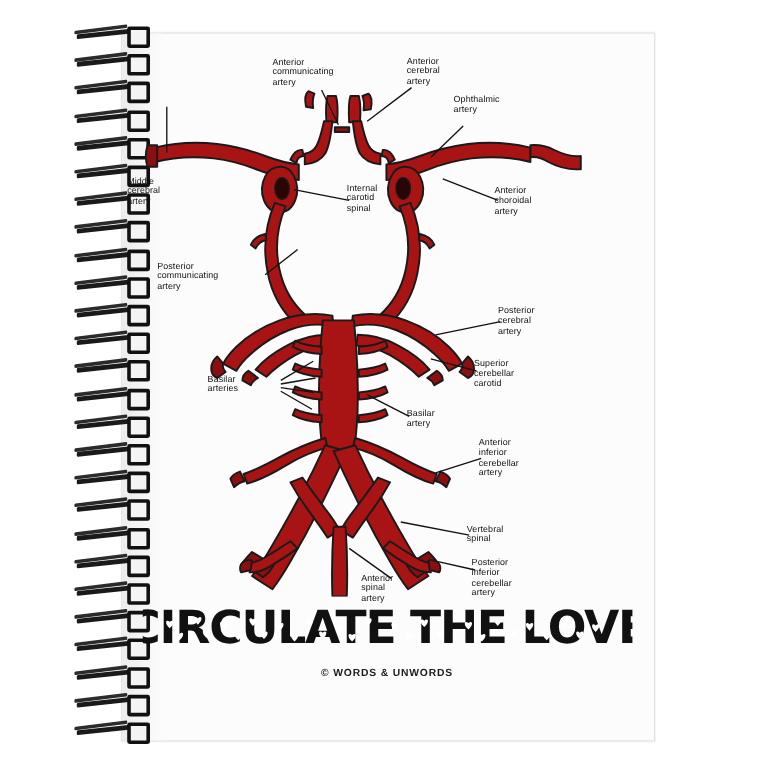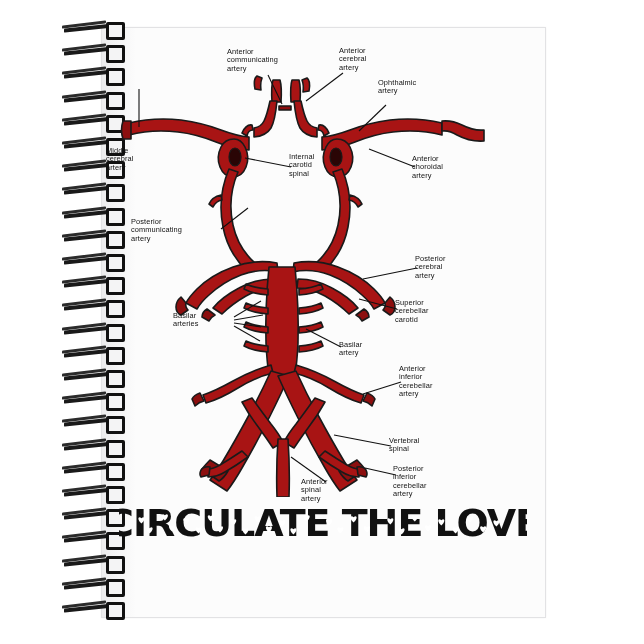--- a/index.html
+++ b/index.html
@@ -435,15 +435,16 @@
           <path d="M0,3.5999999999999996 C-4.800000000000001,-0.8999999999999999 -3,-4.5 0,-1.7999999999999998 C3,-4.5 4.800000000000001,-0.8999999999999999 0,3.5999999999999996 Z" transform="translate(277,31)" fill="#ffffff"></path>
           <path d="M0,3.5999999999999996 C-4.800000000000001,-0.8999999999999999 -3,-4.5 0,-1.7999999999999998 C3,-4.5 4.800000000000001,-0.8999999999999999 0,3.5999999999999996 Z" transform="translate(290,18)" fill="#ffffff"></path>
           <path d="M0,3.5999999999999996 C-4.800000000000001,-0.8999999999999999 -3,-4.5 0,-1.7999999999999998 C3,-4.5 4.800000000000001,-0.8999999999999999 0,3.5999999999999996 Z" transform="translate(303,28)" fill="#ffffff"></path>
           <path d="M0,3.5999999999999996 C-4.800000000000001,-0.8999999999999999 -3,-4.5 0,-1.7999999999999998 C3,-4.5 4.800000000000001,-0.8999999999999999 0,3.5999999999999996 Z" transform="translate(316,22)" fill="#ffffff"></path>
           <path d="M0,3.5999999999999996 C-4.800000000000001,-0.8999999999999999 -3,-4.5 0,-1.7999999999999998 C3,-4.5 4.800000000000001,-0.8999999999999999 0,3.5999999999999996 Z" transform="translate(330,30)" fill="#ffffff"></path>
           <path d="M0,3.5999999999999996 C-4.800000000000001,-0.8999999999999999 -3,-4.5 0,-1.7999999999999998 C3,-4.5 4.800000000000001,-0.8999999999999999 0,3.5999999999999996 Z" transform="translate(344,19)" fill="#ffffff"></path>
           <path d="M0,3.5999999999999996 C-4.800000000000001,-0.8999999999999999 -3,-4.5 0,-1.7999999999999998 C3,-4.5 4.800000000000001,-0.8999999999999999 0,3.5999999999999996 Z" transform="translate(357,29)" fill="#ffffff"></path>
           <path d="M0,3.5999999999999996 C-4.800000000000001,-0.8999999999999999 -3,-4.5 0,-1.7999999999999998 C3,-4.5 4.800000000000001,-0.8999999999999999 0,3.5999999999999996 Z" transform="translate(370,23)" fill="#ffffff"></path>
         </svg>
     </div>
+    <div class="credit">© WORDS &amp; UNWORDS</div>
   </div>
 
 </div>
 
 </body></html>

